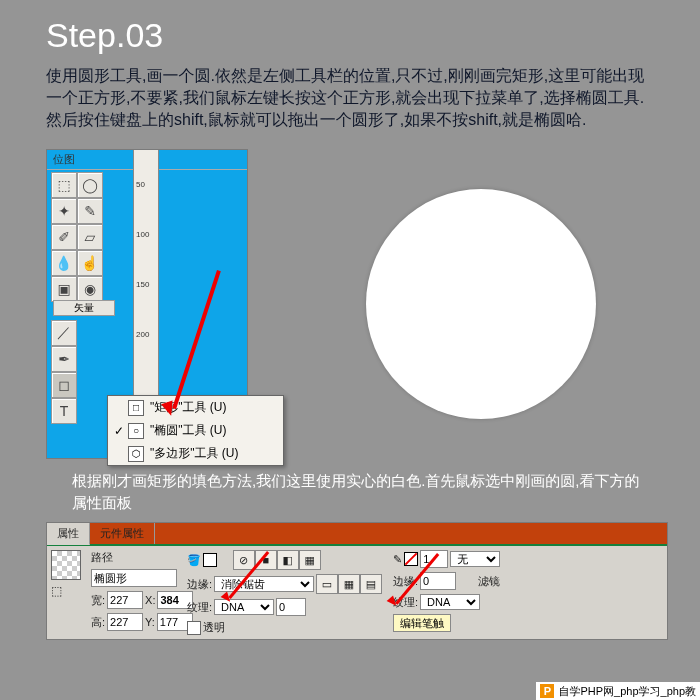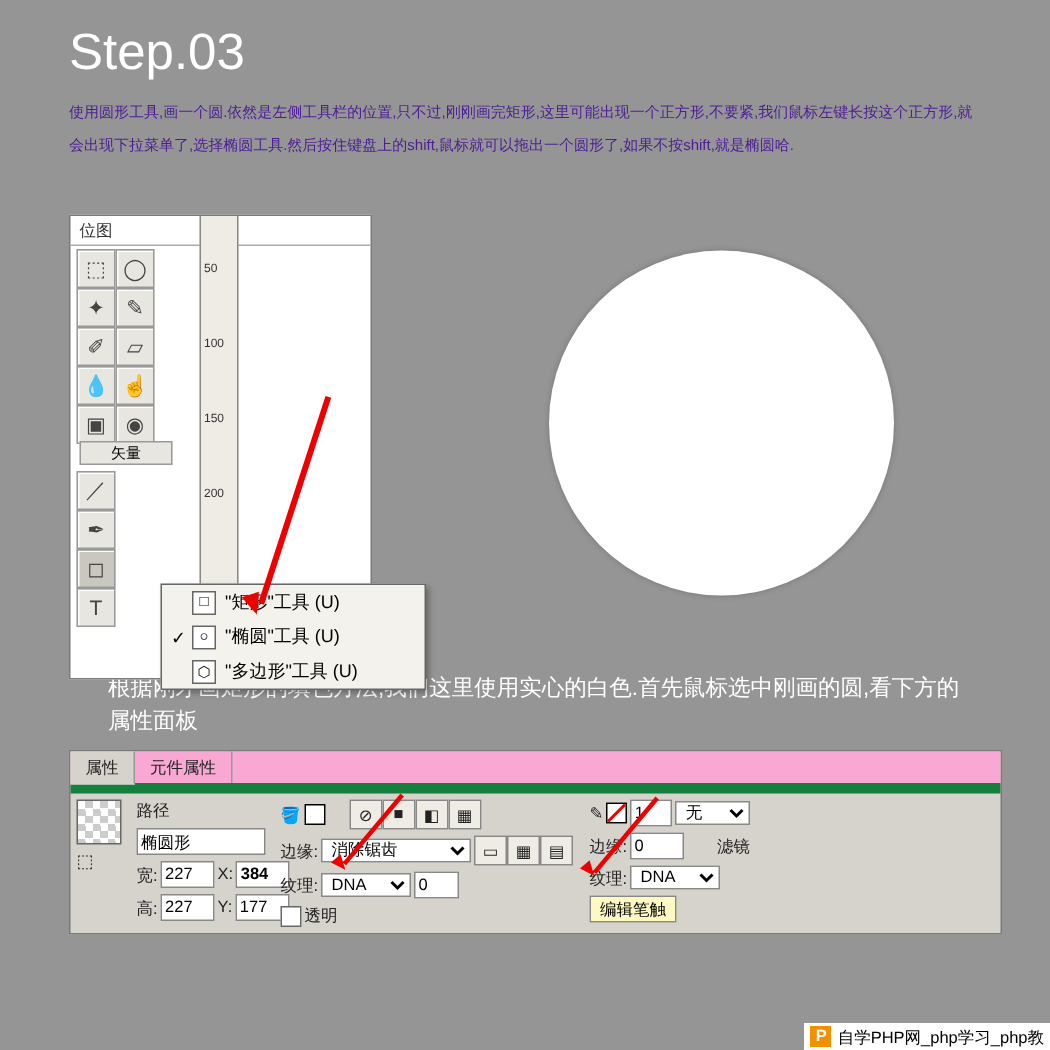--- a/index.html
+++ b/index.html
@@ -1,40 +1,40 @@
 <!DOCTYPE html>
 <html><head>
 <meta charset="utf-8">
 <style>
 html,body{margin:0;padding:0;width:700px;height:700px;background:#959595;font-family:"Microsoft YaHei",Arial,sans-serif;overflow:hidden}
 .step-title{color:#fff;font-size:34px;font-weight:400;margin:16px 0 0 46px}
-.intro{color:#4c1d95;font-size:10px;line-height:22px;margin:10px 46px 0 46px}
+.intro{color:#0f172a;font-size:16px;line-height:22px;margin:10px 46px 0 46px}
 .stage{position:relative;margin:18px 0 0 46px;height:315px}
 
-.toolbox{position:absolute;left:0;top:16px;width:200px;height:308px;background:#ffffff;border:1px solid #7a7a7a}
+.toolbox{position:absolute;left:0;top:0;width:200px;height:308px;background:#0ea5e9;border:1px solid #7a7a7a}
 .tb-title{font-size:11px;padding:2px 6px;color:#333;border-bottom:1px solid #aaa}
 .palette{position:absolute;left:4px;top:22px;width:72px}
 .palette .row{display:flex}
 .tool{width:24px;height:24px;border:1px solid #999;background:#e8e6e0;display:flex;align-items:center;justify-content:center;font-size:14px;color:#444;box-shadow:inset 1px 1px 0 #fff}
 .tool.sel{background:#c9c7c0}
 .sep-label{position:absolute;left:6px;top:150px;width:60px;font-size:10px;background:#e8e6e0;border:1px solid #999;text-align:center}
 .palette2{position:absolute;left:4px;top:170px;width:72px}
 .ruler{position:absolute;left:86px;top:0;width:24px;height:260px;background:#efece6;border-left:1px solid #888;border-right:1px solid #888;font-size:8px;color:#333}
 .ruler div{position:absolute;left:2px}
 .flyout{position:absolute;left:60px;top:245px;width:175px;background:#f4f2ec;border:1px solid #666;box-shadow:2px 2px 4px rgba(0,0,0,.3);font-size:12px}
 .flyout .item{display:flex;align-items:center;padding:3px 6px}
 .flyout .check{width:14px;color:#000}
 .flyout .ico{width:14px;height:14px;border:1px solid #666;margin-right:6px;display:flex;align-items:center;justify-content:center;font-size:10px;background:#fff}
 
 .circle{position:absolute;left:320px;top:40px;width:230px;height:230px;background:#fff;border-radius:50%;box-shadow:0 0 4px rgba(0,0,0,.2)}
 
 .mid{color:#fff;font-size:15px;line-height:22px;margin:6px 46px 0 72px}
 
 .props{margin:8px 0 0 46px;width:620px;background:#d6d3cd;border:1px solid #7a7a7a;font-size:11px;color:#222}
-.tabs{display:flex;border-bottom:7px solid #15803d;background:#f9a8d4}
+.tabs{display:flex;border-bottom:2px solid #15803d;background:#c2410c}
 .tab{padding:3px 10px;border-right:1px solid #999}
 .tab.active{background:#d6d3cd;border-bottom:1px solid #d6d3cd;margin-bottom:-1px}
 .props-body{display:flex;padding:4px;gap:6px}
 .col{display:flex;flex-direction:column;gap:4px}
 .swatch{width:28px;height:28px;background-image:conic-gradient(#ccc 25%,#fff 25% 50%,#ccc 50% 75%,#fff 75%);background-size:10px 10px;border:1px solid #666}
 .field{display:flex;align-items:center;gap:2px}
 .field label{font-size:11px}
 .inp{background:#fff;border:1px solid #888;height:16px;padding:0 2px;font-size:11px}
 .btn{background:#fef9c3;border:1px solid #888;height:18px;font-size:11px;padding:0 6px}
 .btngrp{display:flex}

